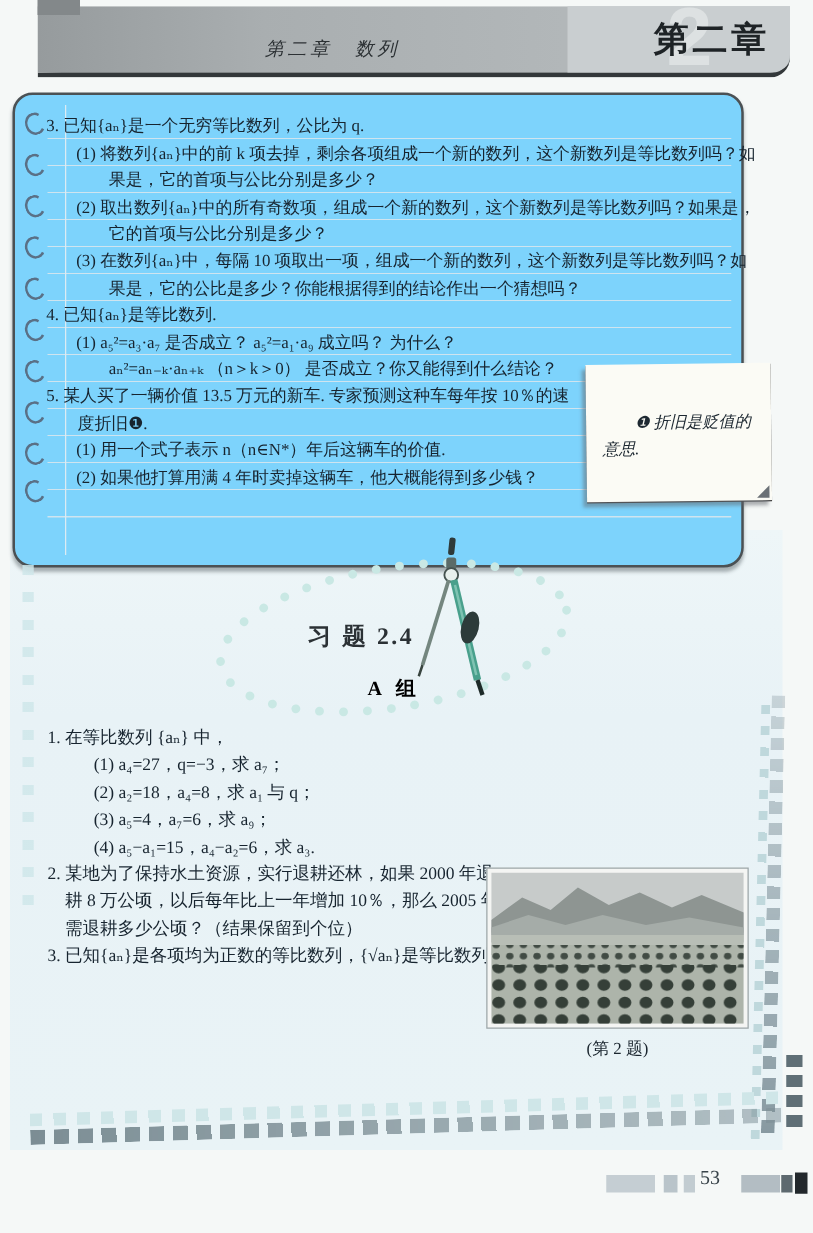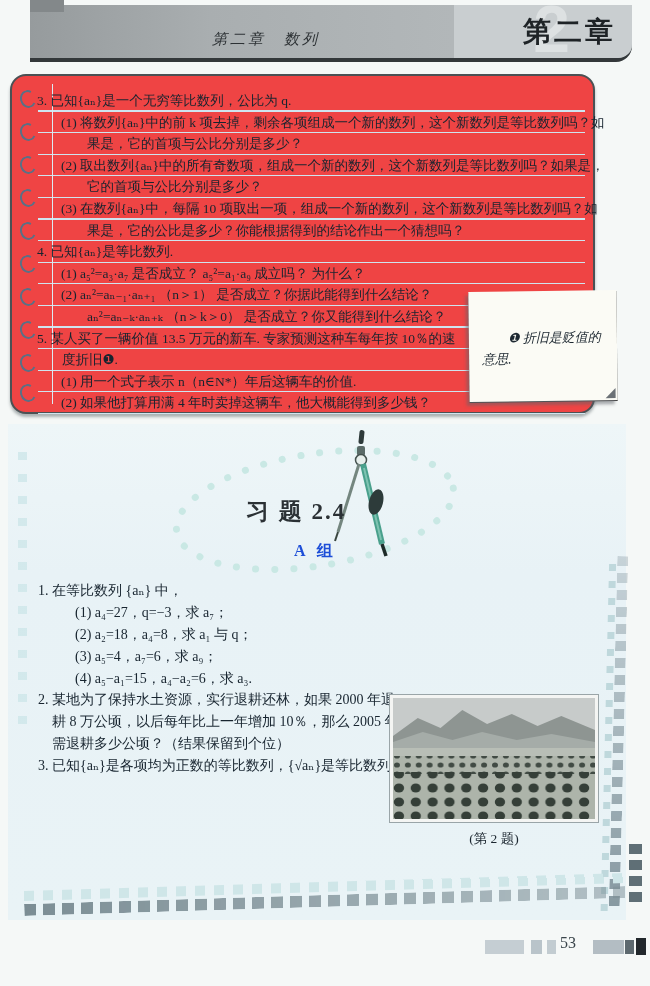--- a/index.html
+++ b/index.html
@@ -18,22 +18,22 @@
   .header-notch { position:absolute; left:0; top:-5px; width:34px; height:12px; background:#83888a; }
   .header-right { position:absolute; right:0; top:0; width:178px; height:53px; background:#c9ced0; border-radius:0 0 14px 0; }
   .hdr-center { position:absolute; left:182px; bottom:9px; font-style:italic;
     font-size:15px; color:#2c3134; letter-spacing:3px; }
   .hdr-watermark { position:absolute; right:62px; top:-14px; font-size:66px; font-weight:bold;
     color:#dde1e2; font-family:"Liberation Sans",sans-serif; }
   .hdr-tab { position:absolute; right:16px; bottom:7px; font-size:28px; font-weight:bold;
     color:#1e2326; letter-spacing:3px; }
 
   
-  .notebook { position:absolute; left:10px; top:74px; width:585px; height:340px;
-    background:#ef4444; border:2.5px solid #4b5154; border-radius:16px;
+  .notebook { position:absolute; left:10px; top:74px; width:585px; height:380px;
+    background:#7dd3fc; border:2.5px solid #4b5154; border-radius:16px;
     box-shadow:0 3px 3px rgba(80,90,96,.45); }
   .nb-rules { position:absolute; left:26px; right:8px; top:14px; height:324px;
     background:repeating-linear-gradient(180deg, transparent 0 20.4px, #cfe4ef 20.4px 21.6px); }
   .nb-margin { position:absolute; left:40px; top:8px; bottom:8px; width:1px; background:#dcebf3; }
   .ring { position:absolute; left:8px; width:16px; height:18px;
     border:2.5px solid #5a7086; border-right-color:transparent;
     border-radius:50%; transform:rotate(-18deg); background:transparent; }
   .nb-text { position:absolute; left:0; top:14px; width:100%; font-size:13.5px;
     color:#17242f; }
   .nb-text .ln { height:21.6px; line-height:21.6px; white-space:nowrap; }
@@ -47,24 +47,24 @@
     background:#fbfbf5; transform:rotate(-.7deg); z-index:6;
     box-shadow:-3px 4px 3px rgba(95,100,105,.5), 0 1px 0 #444; }
   .note-fold { position:absolute; right:2px; bottom:2px; width:0; height:0;
     border-left:10px solid transparent; border-bottom:10px solid #6b7176; }
   .note-text { padding:36px 12px 0 13px; text-indent:2em; font-size:13px; line-height:21px;
     font-style:italic; color:#1d2831; }
 
   
   .dotted-ellipse { position:absolute; left:150px; top:428px; z-index:1; }
   .compass { position:absolute; left:318px; top:428px; z-index:2; }
-  .ex-title { position:absolute; left:246px; top:496px; z-index:3; font-size:23px;
+  .ex-title { position:absolute; left:246px; top:496px; z-index:3; font-size:19px;
     font-weight:bold; color:#2b3135; letter-spacing:2px; }
   .ex-group { position:absolute; left:294px; top:541px; z-index:3; font-size:16px;
-    font-weight:bold; color:#1d4ed8; letter-spacing:4px; }
+    font-weight:bold; color:#000000; letter-spacing:4px; }
 
   
   .problems { position:absolute; left:30px; top:580px; width:560px; font-size:14px;
     color:#17242f; z-index:3; }
   .problems .pl { height:21.9px; line-height:21.9px; white-space:nowrap; }
   .pl.num  { padding-left:8px; }
   .pl.sub  { padding-left:45px; }
   .pl.cont { padding-left:22px; }
 
   
@@ -135,21 +135,20 @@
   <div class="nb-text">
     <div class="ln num">3. 已知{aₙ}是一个无穷等比数列，公比为 q.</div>
     <div class="ln sub">(1) 将数列{aₙ}中的前 k 项去掉，剩余各项组成一个新的数列，这个新数列是等比数列吗？如</div>
     <div class="ln cont">果是，它的首项与公比分别是多少？</div>
     <div class="ln sub">(2) 取出数列{aₙ}中的所有奇数项，组成一个新的数列，这个新数列是等比数列吗？如果是，</div>
     <div class="ln cont">它的首项与公比分别是多少？</div>
     <div class="ln sub">(3) 在数列{aₙ}中，每隔 10 项取出一项，组成一个新的数列，这个新数列是等比数列吗？如</div>
     <div class="ln cont">果是，它的公比是多少？你能根据得到的结论作出一个猜想吗？</div>
     <div class="ln num">4. 已知{aₙ}是等比数列.</div>
     <div class="ln sub">(1) a₅²=a₃·a₇ 是否成立？ a₅²=a₁·a₉ 成立吗？ 为什么？</div>
-    <div class="ln sub">(2) aₙ²=aₙ₋₁·aₙ₊₁ （n＞1） 是否成立？你据此能得到什么结论？</div>
     <div class="ln cont">aₙ²=aₙ₋ₖ·aₙ₊ₖ （n＞k＞0） 是否成立？你又能得到什么结论？</div>
     <div class="ln num">5. 某人买了一辆价值 13.5 万元的新车. 专家预测这种车每年按 10％的速</div>
     <div class="ln cont5">度折旧❶.</div>
     <div class="ln sub">(1) 用一个式子表示 n（n∈N*）年后这辆车的价值.</div>
     <div class="ln sub">(2) 如果他打算用满 4 年时卖掉这辆车，他大概能得到多少钱？</div>
   </div>
 </div>
 
 <div class="note">
   <div class="note-text">❶ 折旧是贬值的意思.</div>

